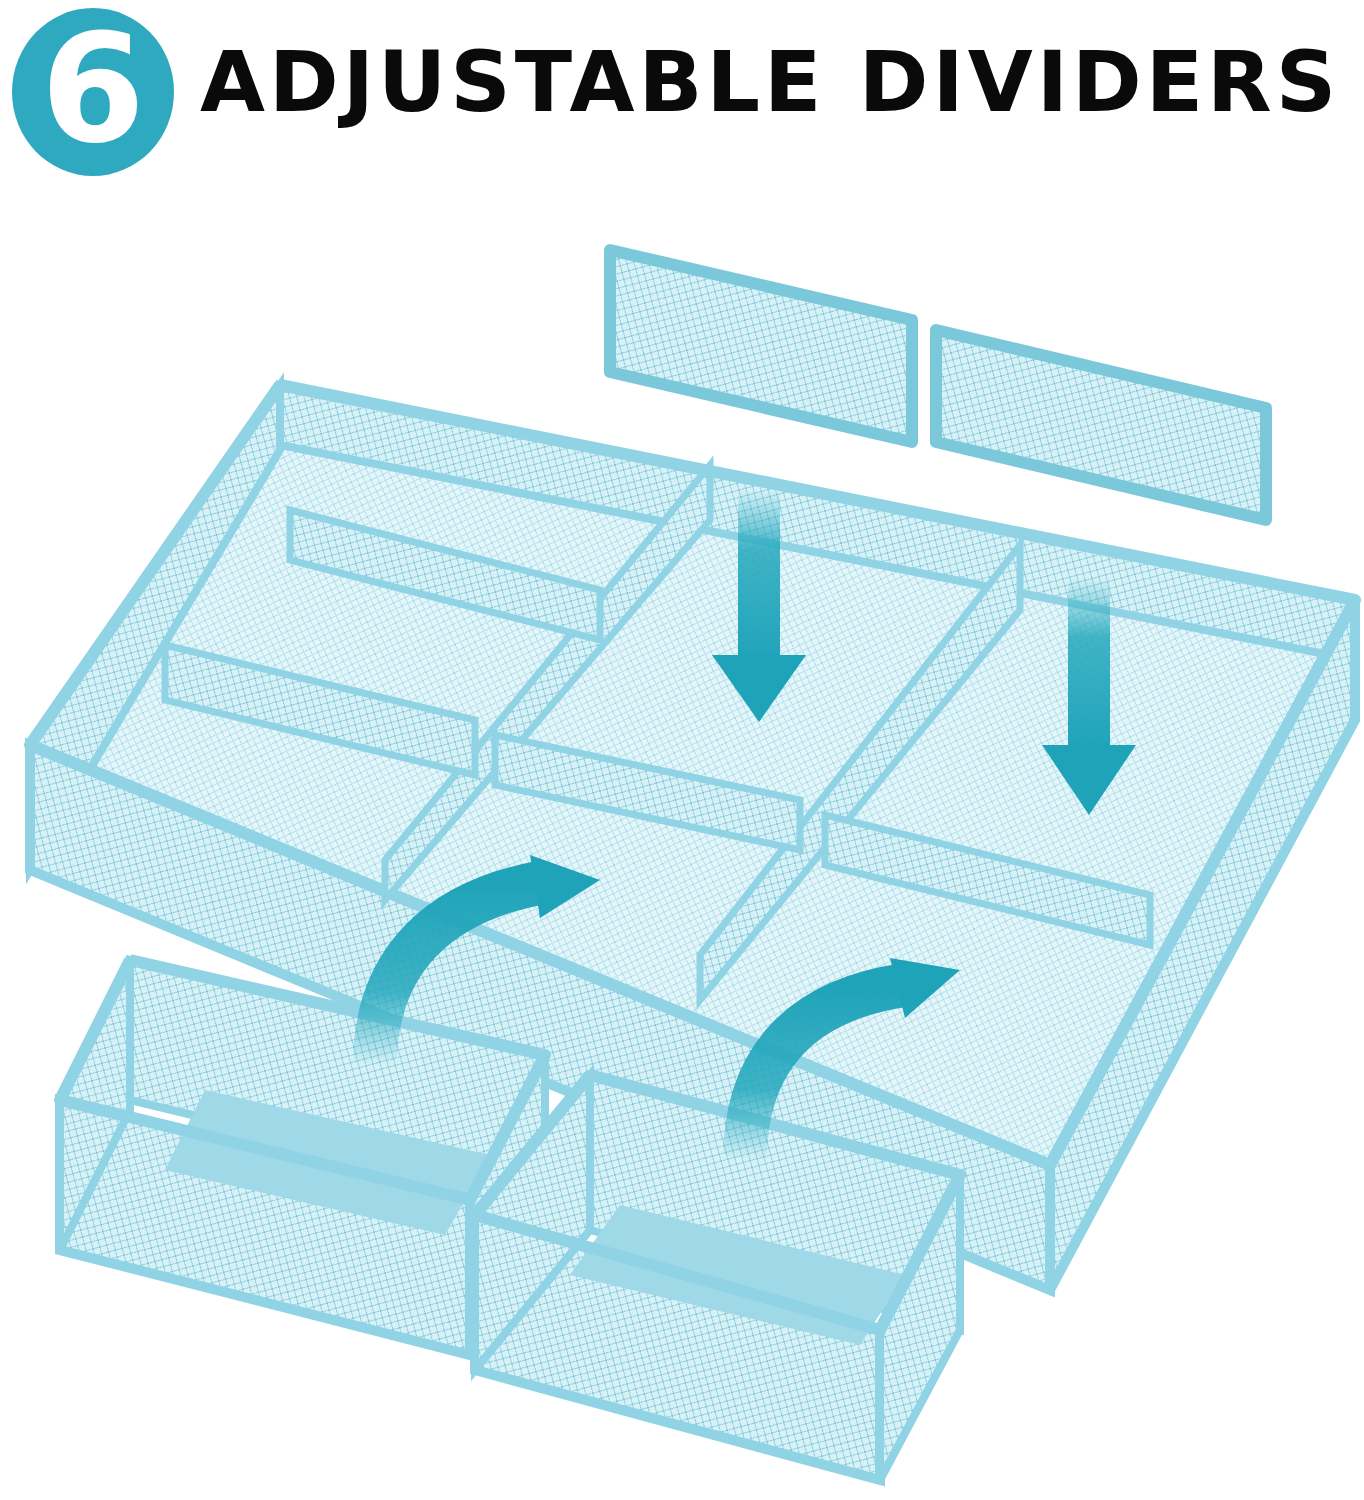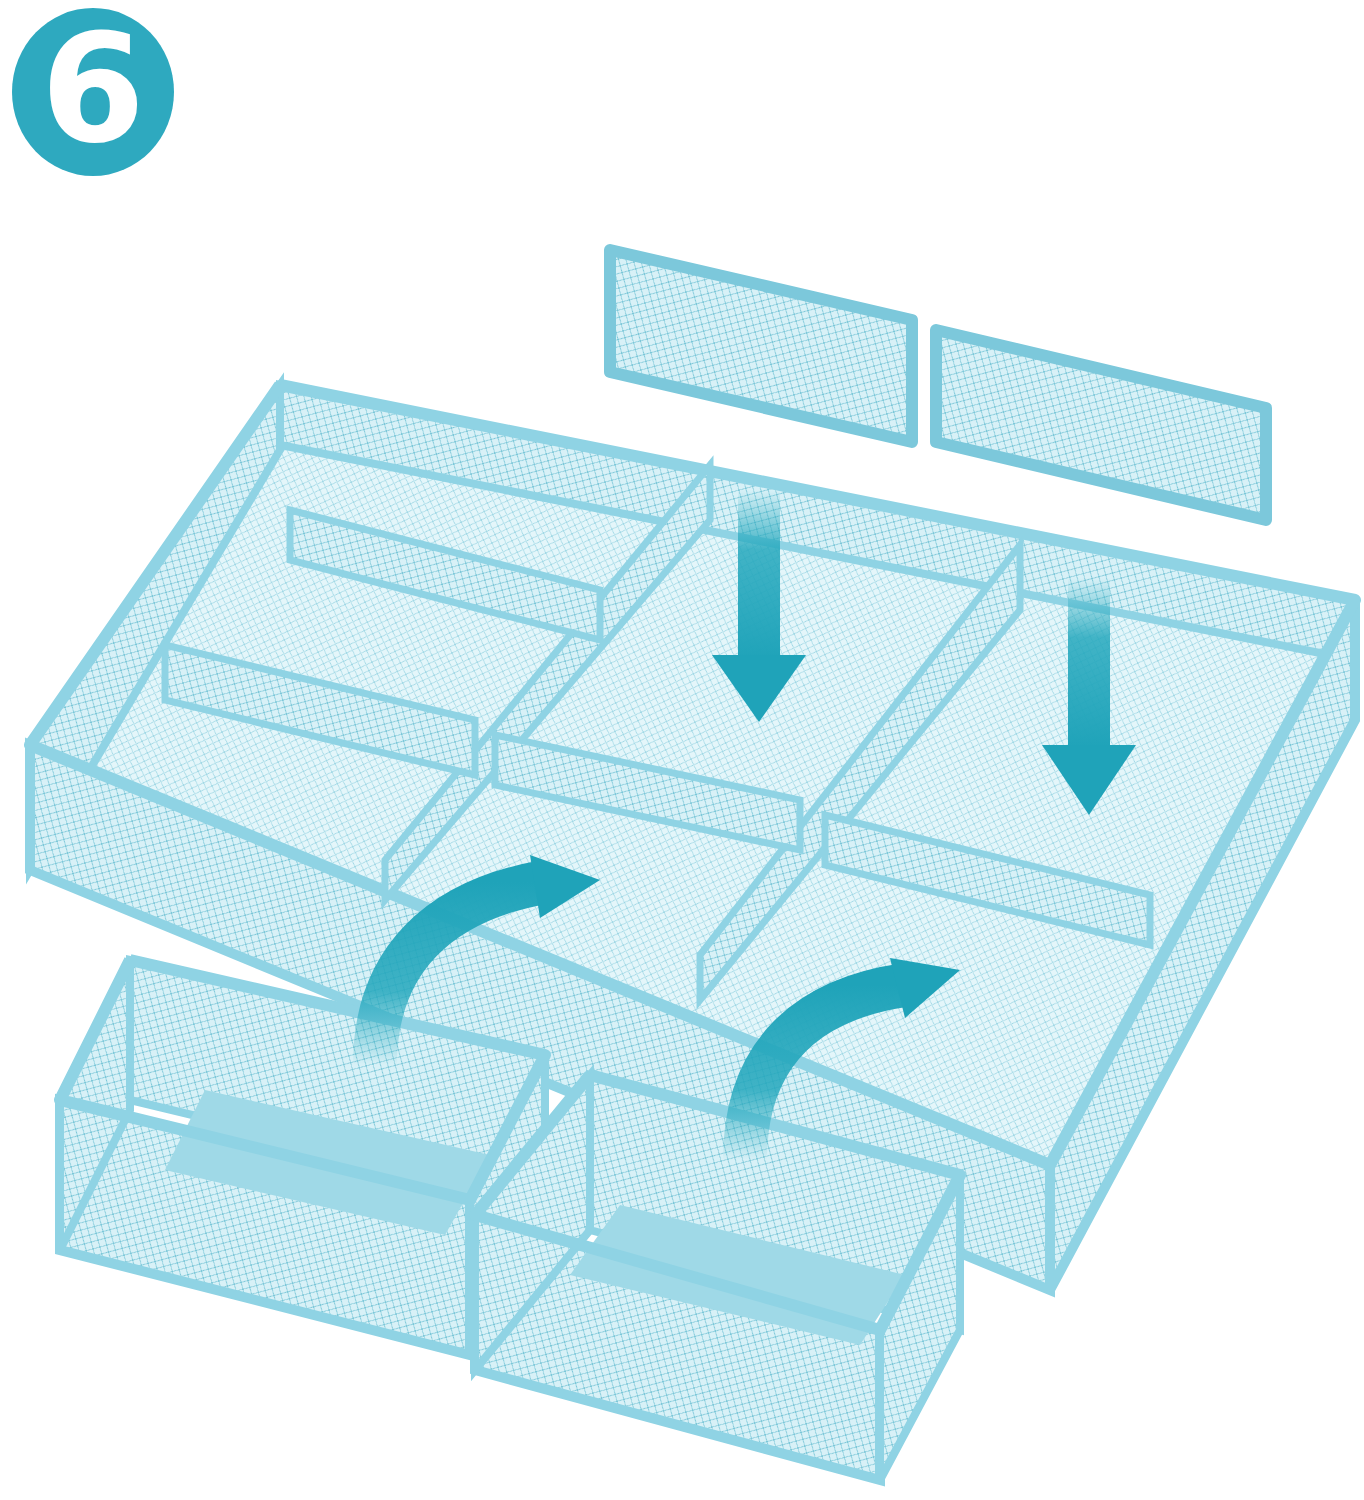--- a/index.html
+++ b/index.html
@@ -16,20 +16,21 @@
            font-family: "DejaVu Sans", sans-serif; white-space: nowrap; }
   .illus { position: absolute; left: 0; top: 0; width: 1364px; height: 1500px; }
 </style>
 </head>
 <body>
 
 <div class="header">
   <div class="badge">
     <span class="badge-num">6</span>
   </div>
+  <div class="title">ADJUSTABLE DIVIDERS</div>
 </div>
 
 <svg class="illus" viewBox="0 0 1364 1500" xmlns="http://www.w3.org/2000/svg">
   <defs>
     <pattern id="mesh" width="10" height="10" patternUnits="userSpaceOnUse" patternTransform="rotate(30)">
       <rect width="10" height="10" fill="#d8f1f7"></rect>
       <path d="M0 0 L10 10 M10 0 L0 10" stroke="#7cc7d8" stroke-width="1"></path>
     </pattern>
     <pattern id="meshLight" width="9" height="9" patternUnits="userSpaceOnUse" patternTransform="rotate(20)">
       <rect width="9" height="9" fill="#e4f6fa"></rect>

